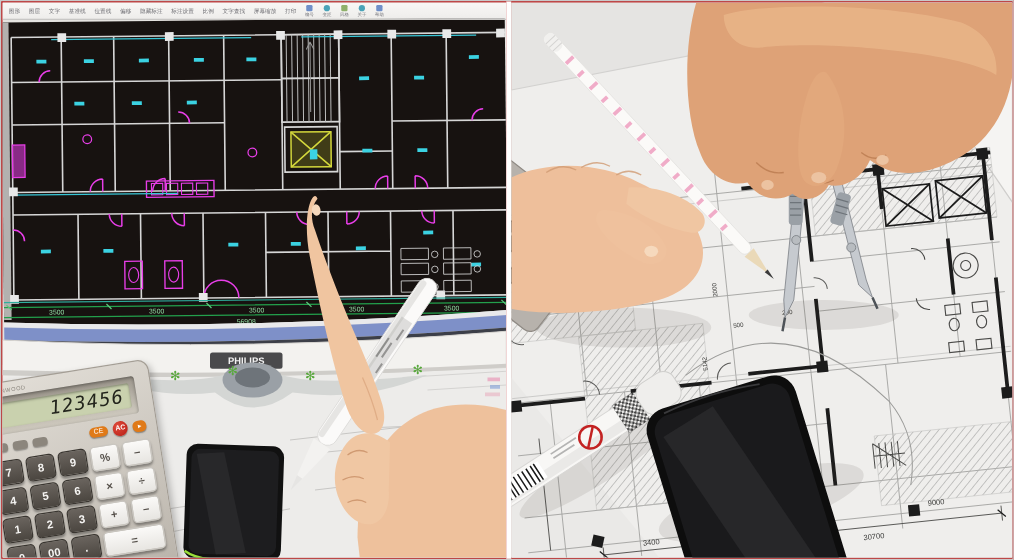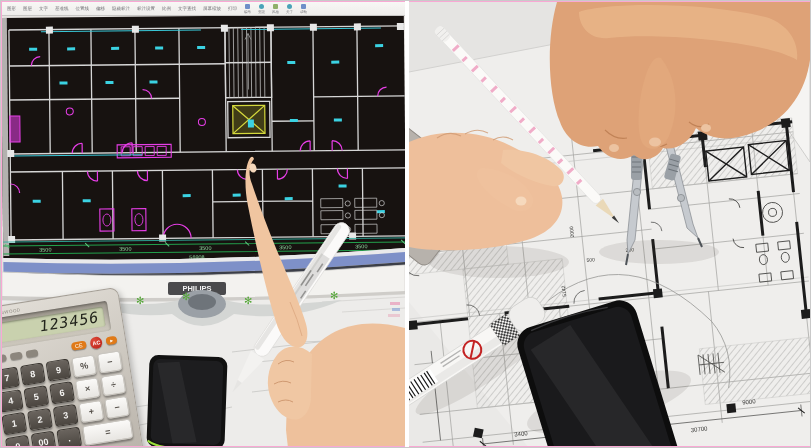--- a/index.html
+++ b/index.html
@@ -1,16 +1,16 @@
 <!DOCTYPE html>
 <html><head>
 <meta charset="utf-8">
 <style>
   html,body{margin:0;padding:0;background:#ffffff;font-family:"Liberation Sans",sans-serif;}
-  .stage{position:relative;width:811px;height:448px;background:#f9a8d4;border:1px solid #c9c9c9;box-sizing:border-box;overflow:hidden;}
+  .stage{position:relative;width:811px;height:448px;background:#b91c1c;border:1px solid #c9c9c9;box-sizing:border-box;overflow:hidden;}
   .panel{position:absolute;top:1px;height:444px;overflow:hidden;}
   .panel-left{left:1px;width:403px;background:#e6e4e1;}
   .panel-right{left:408px;width:401px;background:#e8e7e5;}
   .divider{position:absolute;left:404px;top:0;width:4px;height:448px;background:#ffffff;}
   svg{position:absolute;left:0;top:0;}
   
   .menubar{position:absolute;left:0;top:0;width:403px;height:14px;background:linear-gradient(#f8f7f5,#eeedeb);border-bottom:1px solid #c8c7c5;display:flex;align-items:center;gap:7px;padding-left:5px;box-sizing:border-box;z-index:5;filter:blur(.2px);}
   .menubar .mi{font-size:4.5px;color:#6b6b70;white-space:nowrap;}
   .menubar .tool{display:flex;flex-direction:column;align-items:center;gap:1px;}
   .menubar .tool .ic{width:5px;height:5px;border-radius:1px;background:#6f8fc8;}

